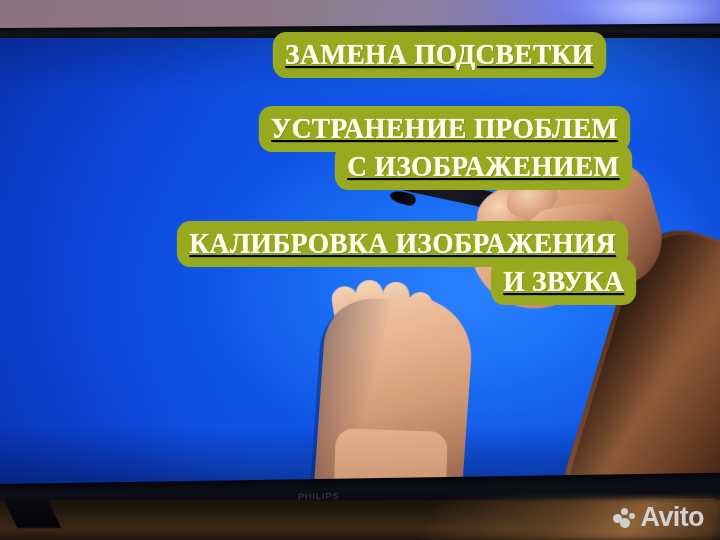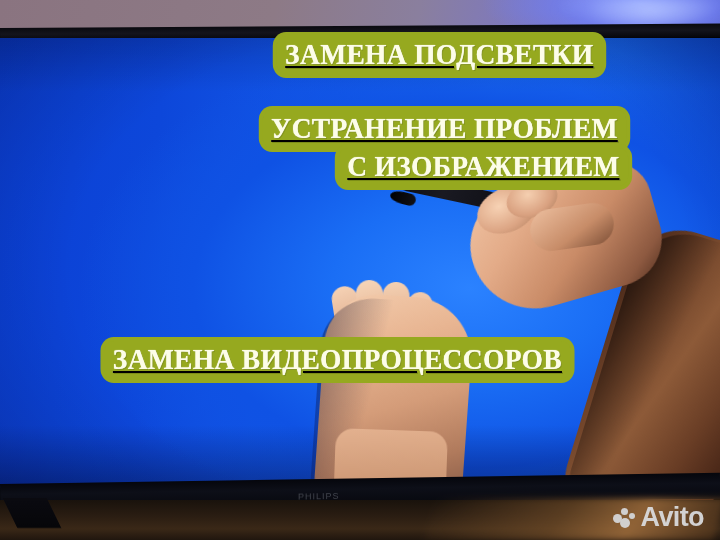--- a/index.html
+++ b/index.html
@@ -278,22 +278,23 @@
   <div class="stand-leg"></div>
 
   <div class="caption-layer">
     <div class="cap-block" id="cap-0">
         <span class="cap-line">ЗАМЕНА ПОДСВЕТКИ</span>
       </div>
     <div class="cap-block right" id="cap-1">
         <span class="cap-line">УСТРАНЕНИЕ ПРОБЛЕМ</span>
         <span class="cap-line">С ИЗОБРАЖЕНИЕМ</span>
       </div>
-    <div class="cap-block" id="cap-3">
-        <span class="cap-line">ЗАМЕНА ВИДЕОПРОЦЕССОРОВ</span>
+    <div class="cap-block right" id="cap-2">
+        <span class="cap-line">КАЛИБРОВКА ИЗОБРАЖЕНИЯ</span>
+        <span class="cap-line">И ЗВУКА</span>
       </div>
   </div>
 
   <div class="watermark">
     <span class="wm-dots">
       <i class="d1"></i>
         <i class="d2"></i>
         <i class="d3"></i>
         <i class="d4"></i>
     </span>

